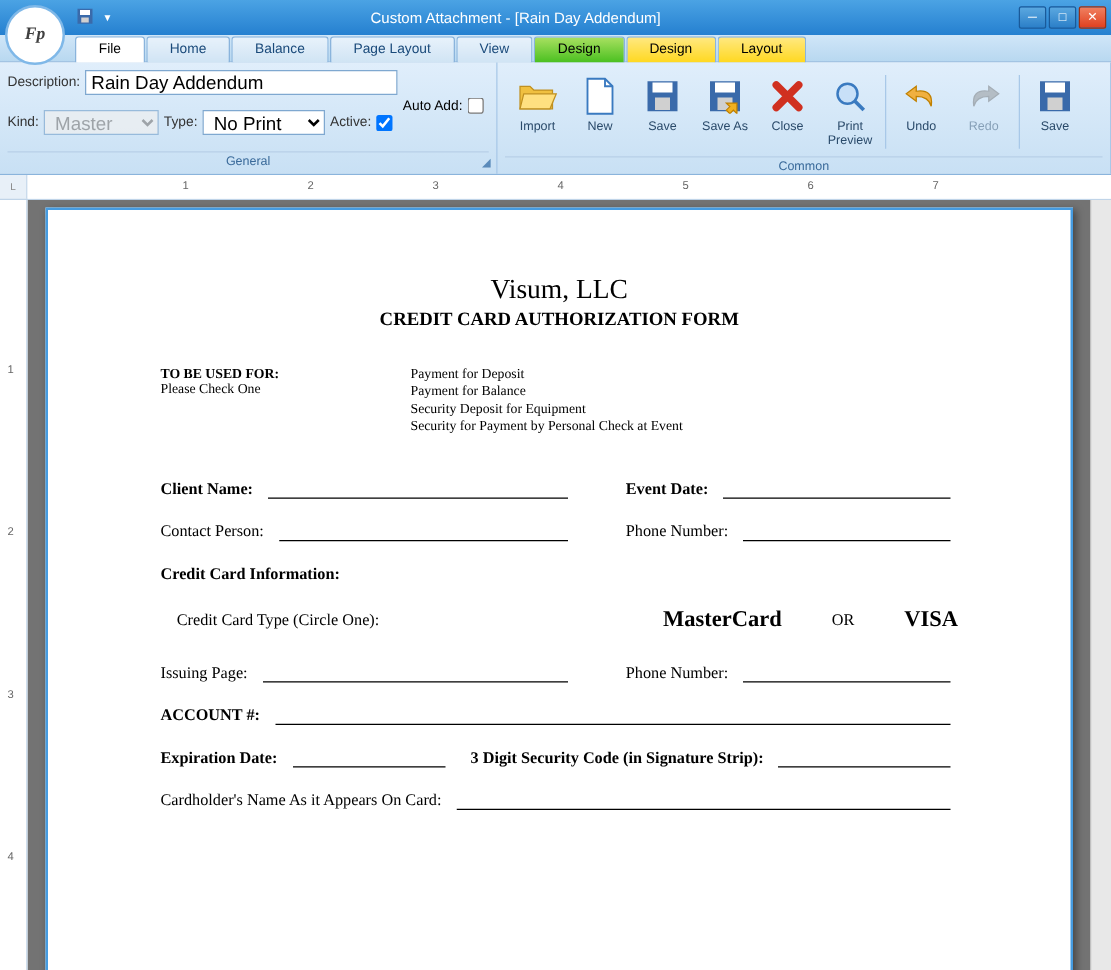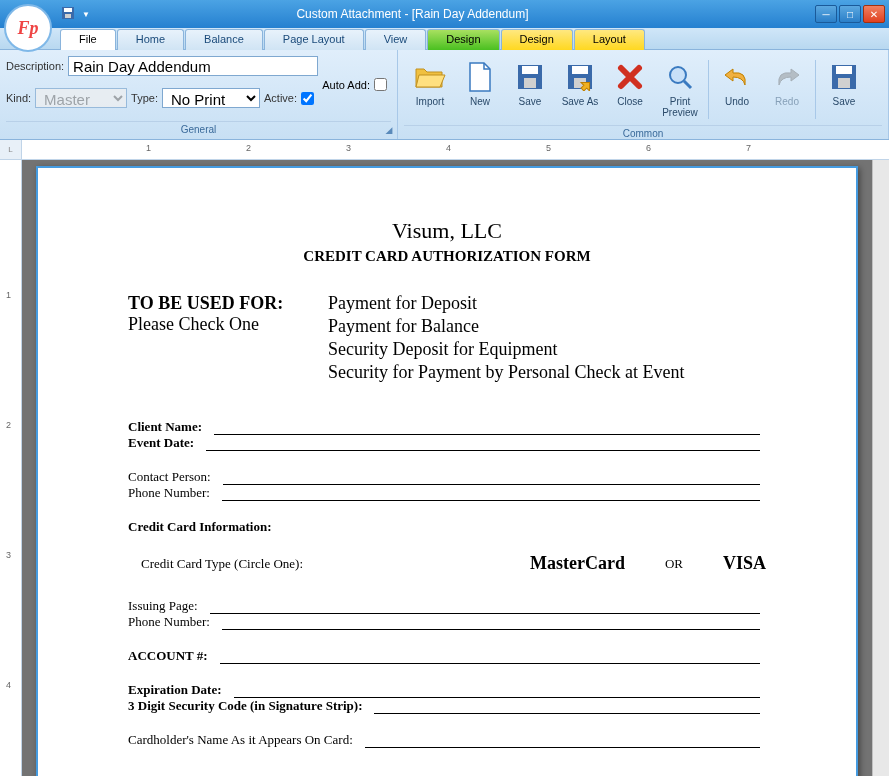--- a/index.html
+++ b/index.html
@@ -1,20 +1,20 @@
 <!DOCTYPE html>
 <html><head>
 <meta charset="utf-8">
 <style>
 * { box-sizing: border-box; margin: 0; padding: 0; }
 body { font-family: "Segoe UI", Tahoma, sans-serif; font-size: 11px; background: #fff; width: 889px; height: 776px; overflow: hidden; }
 
 
 .titlebar { height: 28px; background: linear-gradient(#4ba3e4, #2580d0); display: flex; align-items: center; color: #fff; position: relative; }
-.app-icon { width: 48px; height: 48px; background: #fff; border-radius: 50%; border: 2px solid #7fb8e8; display: flex; align-items: center; justify-content: center; position: absolute; left: 4px; top: 4px; z-index: 10; font-weight: bold; font-style: italic; color: #ef4444; font-size: 18px; font-family: Georgia, serif; }
+.app-icon { width: 48px; height: 48px; background: #fff; border-radius: 50%; border: 2px solid #7fb8e8; display: flex; align-items: center; justify-content: center; position: absolute; left: 4px; top: 4px; z-index: 10; font-weight: bold; font-style: italic; color: #404040; font-size: 14px; font-family: Georgia, serif; }
 .qat { margin-left: 60px; display: flex; align-items: center; gap: 6px; }
 .titlebar-title { flex: 1; text-align: center; font-size: 12px; padding-right: 80px; }
 .win-controls { display: flex; gap: 2px; margin-right: 4px; }
 .win-btn { width: 22px; height: 18px; background: linear-gradient(#5ba8e0, #2b7fc8); border: 1px solid #1a5a9a; border-radius: 2px; display: flex; align-items: center; justify-content: center; color: #fff; cursor: pointer; font-size: 10px; }
 .win-btn.close { background: linear-gradient(#f08060, #e04020); border-color: #a03010; }
 
 
 .tabstrip { height: 22px; background: linear-gradient(#d0e6f8, #b8d8f0); display: flex; padding-left: 60px; border-bottom: 1px solid #8ab4dc; }
 .tab { padding: 3px 18px; border: 1px solid #8ab4dc; border-bottom: none; background: linear-gradient(#e8f2fb, #d0e4f4); margin-right: 1px; position: relative; top: 1px; border-radius: 3px 3px 0 0; cursor: pointer; font-size: 11px; color: #1a4a7a; }
 .tab.active { background: #fff; color: #000; }
@@ -50,26 +50,26 @@
 
 
 .doc-area { display: flex; height: 616px; background: #888; }
 .vruler { width: 22px; background: #fff; border-right: 1px solid #c0d4e8; position: relative; font-size: 9px; color: #666; }
 .vtick { position: absolute; left: 6px; }
 .canvas { flex: 1; background: #737373; overflow: auto; position: relative; }
 .page { width: 822px; background: #fff; margin: 6px auto 0; border: 2px solid #459be0; box-shadow: 2px 2px 6px rgba(0,0,0,0.4); padding: 50px 90px; min-height: 700px; font-family: "Comic Sans MS", cursive; color: #000; }
 
 .page .company { text-align: center; font-size: 22px; margin-bottom: 4px; }
 .page .formtitle { text-align: center; font-size: 15px; font-weight: bold; margin-bottom: 28px; }
-.page .usage { display: flex; margin-bottom: 6px; font-size: 18px; }
+.page .usage { display: flex; margin-bottom: 6px; font-size: 11px; }
 .page .usage-left { width: 200px; }
 .page .usage-right { flex: 1; }
 .page .usage-right div { margin-bottom: 2px; }
 .page .sep { height: 28px; }
-.page .row2 { display: flex; font-size: 13px; margin-bottom: 18px; flex-direction: column; }
+.page .row2 { display: flex; font-size: 13px; margin-bottom: 18px; }
 .page .row2 .col { flex: 1; display: flex; align-items: flex-end; }
 .page .lbl { font-weight: bold; white-space: nowrap; margin-right: 6px; }
 .page .lbln { white-space: nowrap; margin-right: 6px; }
 .page .line { flex: 1; border-bottom: 1px solid #000; margin: 0 6px; height: 14px; min-width: 40px; }
 .page .section { font-weight: bold; font-size: 13px; margin: 14px 0 18px; }
 .page .ccrow { display: flex; align-items: center; font-size: 13px; margin-bottom: 24px; }
 .page .ccrow .cctype { flex: 1; margin-left: 13px; }
 .page .ccrow .cc { font-size: 18px; font-weight: bold; }
 .page .ccrow .or { margin: 0 40px; }
 .scrollbar-placeholder { width: 17px; background: #e8e8e8; border-left: 1px solid #c0c0c0; }

